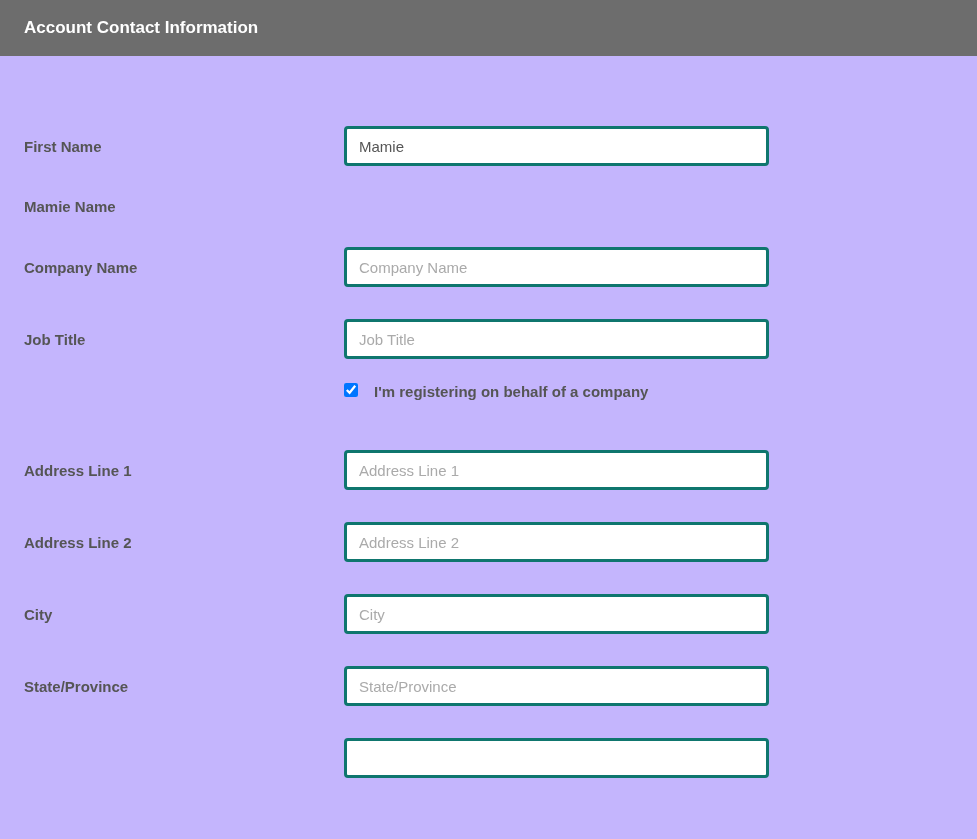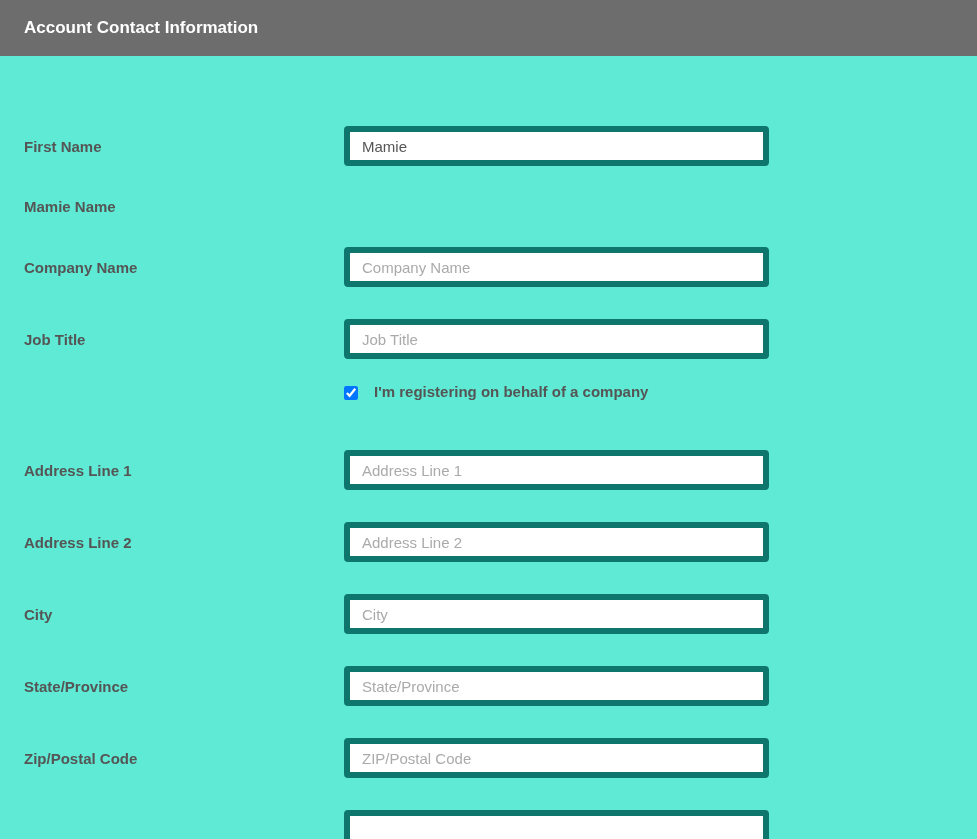--- a/index.html
+++ b/index.html
@@ -8,21 +8,21 @@
       padding: 0;
     }
     body {
       font-family: "Segoe UI", "Helvetica Neue", Arial, sans-serif;
       background: #f0f0f0;
       width: 977px;
       height: 839px;
       overflow: hidden;
     }
     .page {
-      background: #5eead4;
+      background: #c4b5fd;
       width: 100%;
       height: 100%;
     }
     .header {
       background: #6d6d6d;
       color: #ffffff;
       padding: 18px 24px;
       font-size: 17px;
       font-weight: 700;
     }
@@ -43,39 +43,39 @@
     .form-control-wrap {
       width: 425px;
     }
     .form-input {
       width: 100%;
       height: 40px;
       padding: 8px 12px;
       font-size: 15px;
       color: #555555;
       background: #ffffff;
-      border: 6px solid #0f766e;
+      border: 3px solid #0f766e;
       border-radius: 4px;
       outline: none;
     }
     .form-input::placeholder {
       color: #aaaaaa;
     }
     .checkbox-row {
       display: flex;
       align-items: center;
       margin-bottom: 50px;
       margin-top: -8px;
     }
     .checkbox-spacer {
       width: 320px;
     }
     .checkbox-wrap {
       display: flex;
-      align-items: flex-end;
+      align-items: flex-start;
       gap: 16px;
       color: #555555;
       font-size: 15px;
       font-weight: 600;
     }
     .checkbox-input {
       width: 14px;
       height: 14px;
     }
   </style>
@@ -143,26 +143,20 @@
       </div>
     </div>
 
     <div class="form-row">
       <label class="form-label">State/Province</label>
       <div class="form-control-wrap">
         <input type="text" class="form-input" placeholder="State/Province" style="">
       </div>
     </div>
 
-    <div class="form-row">
-      <label class="form-label">Zip/Postal Code</label>
-      <div class="form-control-wrap">
-        <input type="text" class="form-input" placeholder="ZIP/Postal Code" style="">
-      </div>
-    </div>
 
     <div class="form-row">
       <label class="form-label"></label>
       <div class="form-control-wrap">
         <input type="text" class="form-input" style="">
       </div>
     </div>
 
   </div>
 </div>

